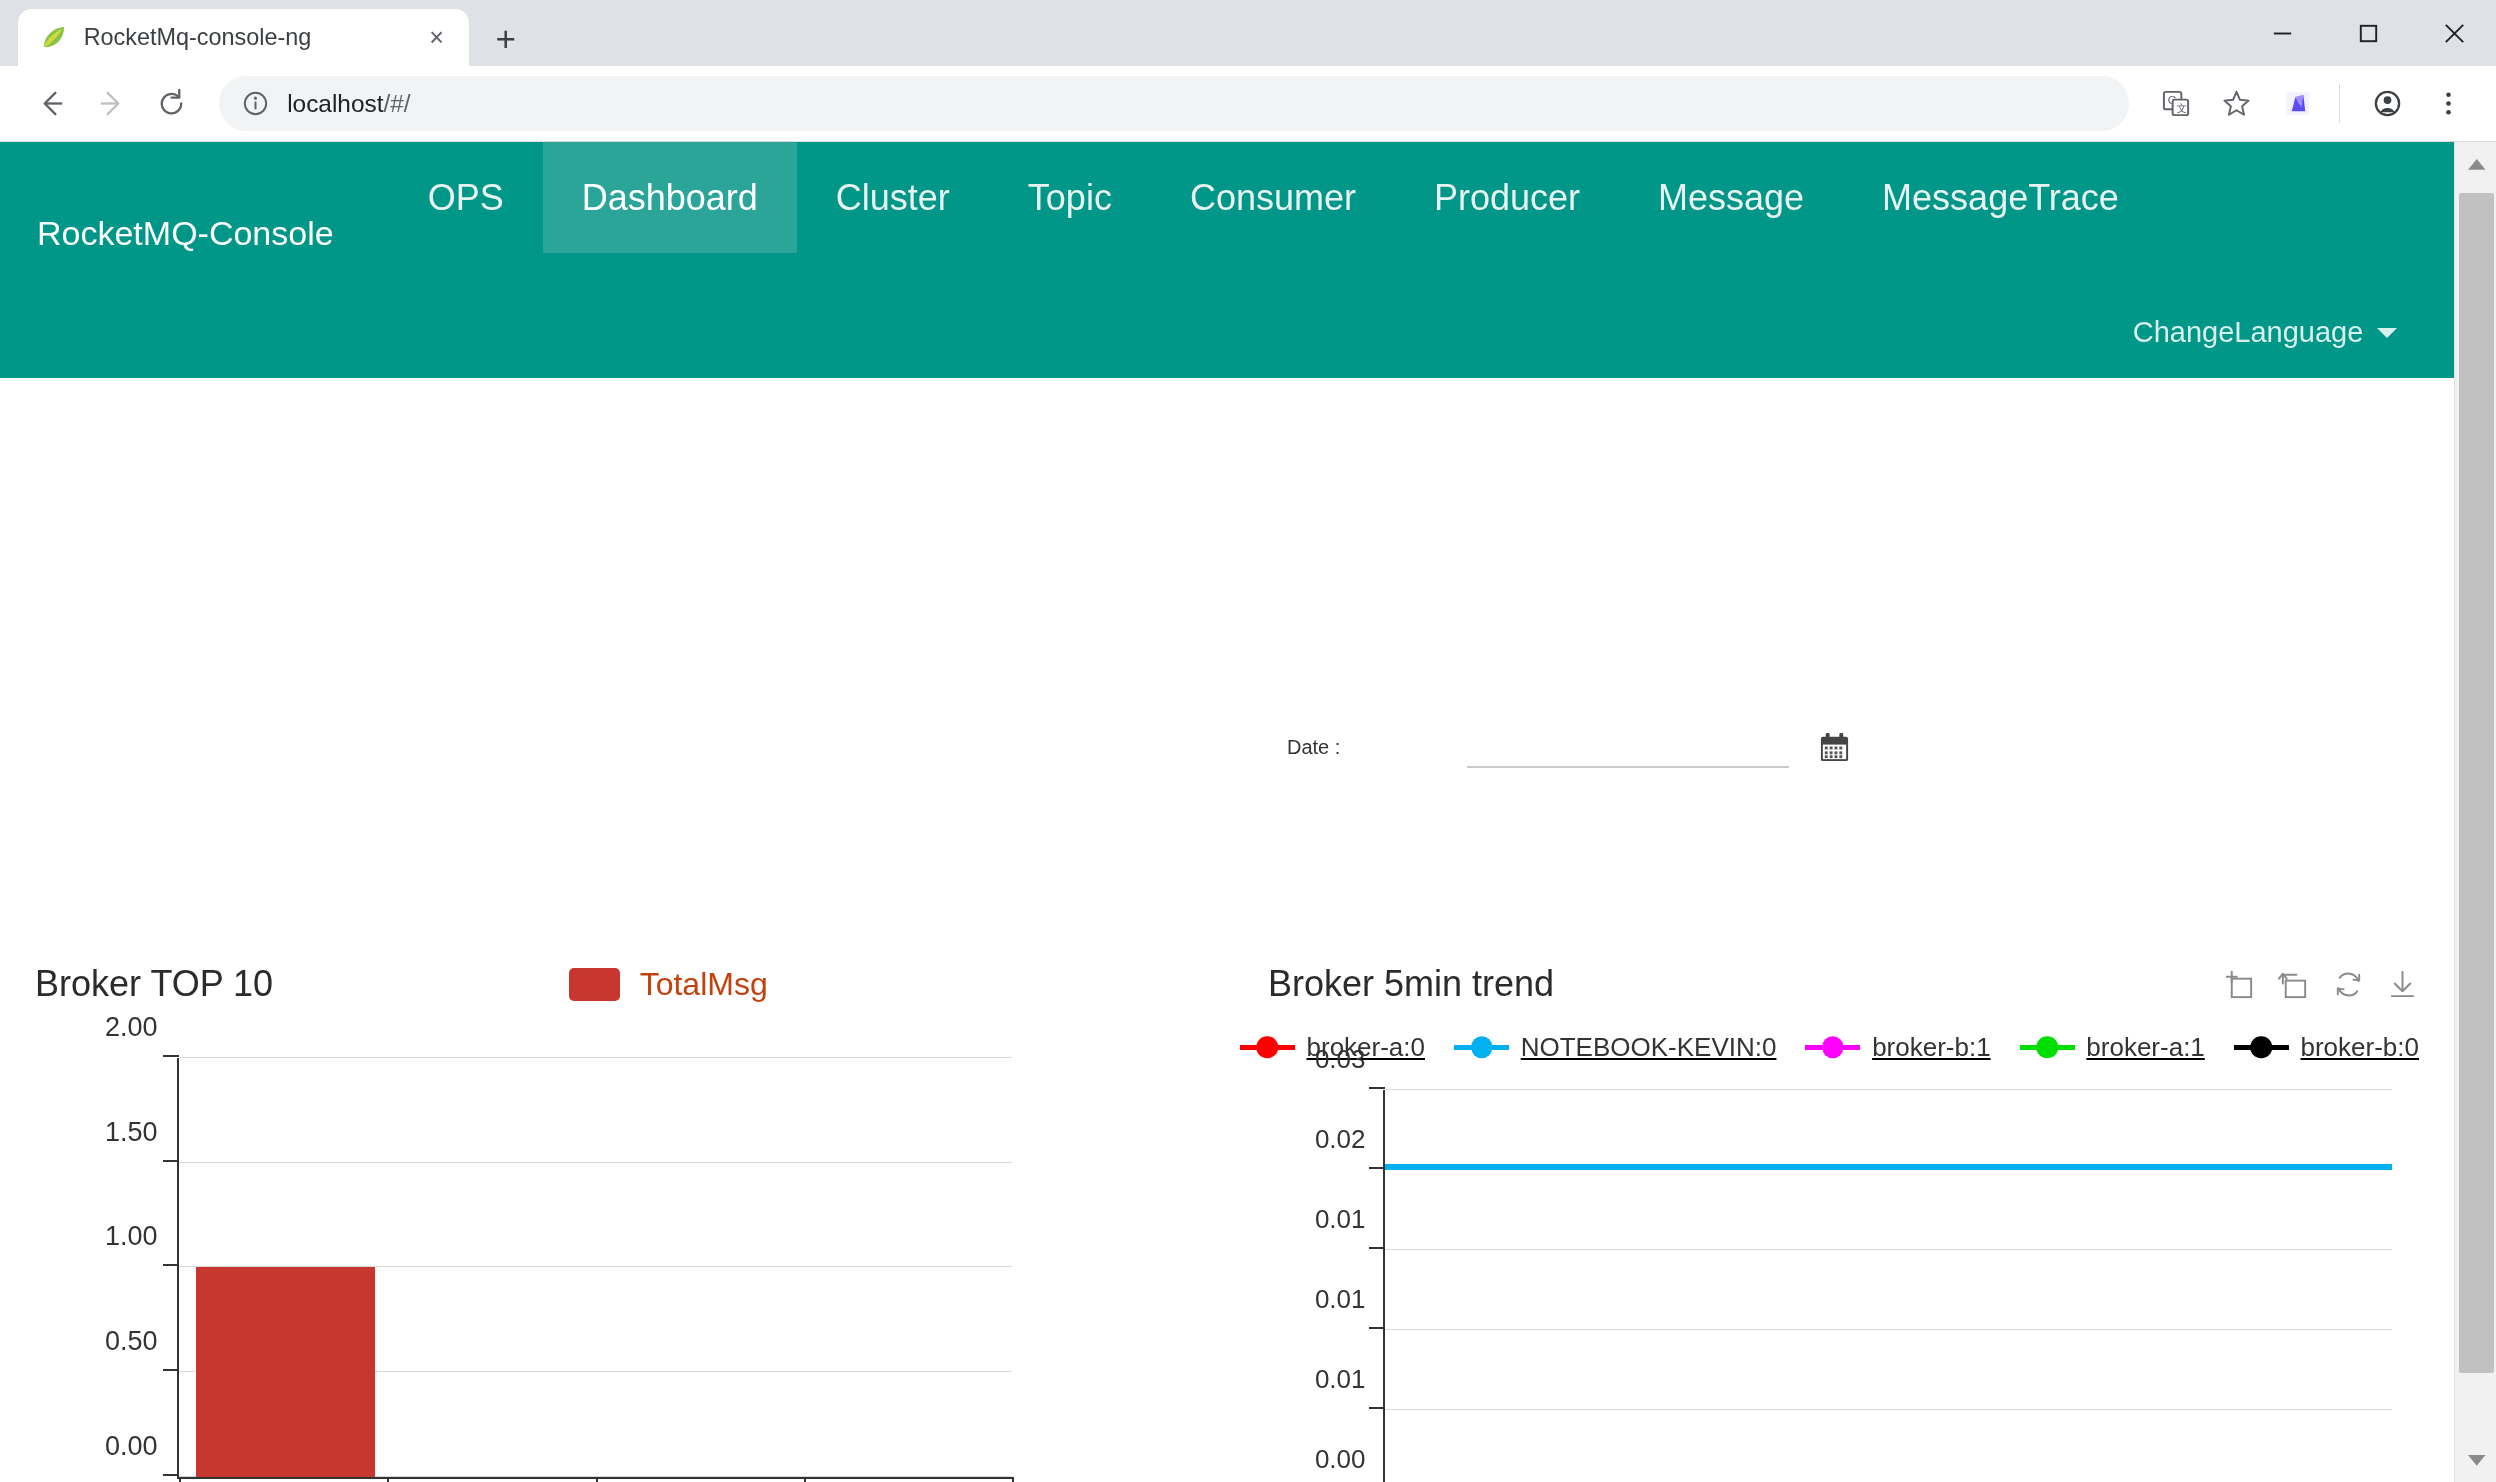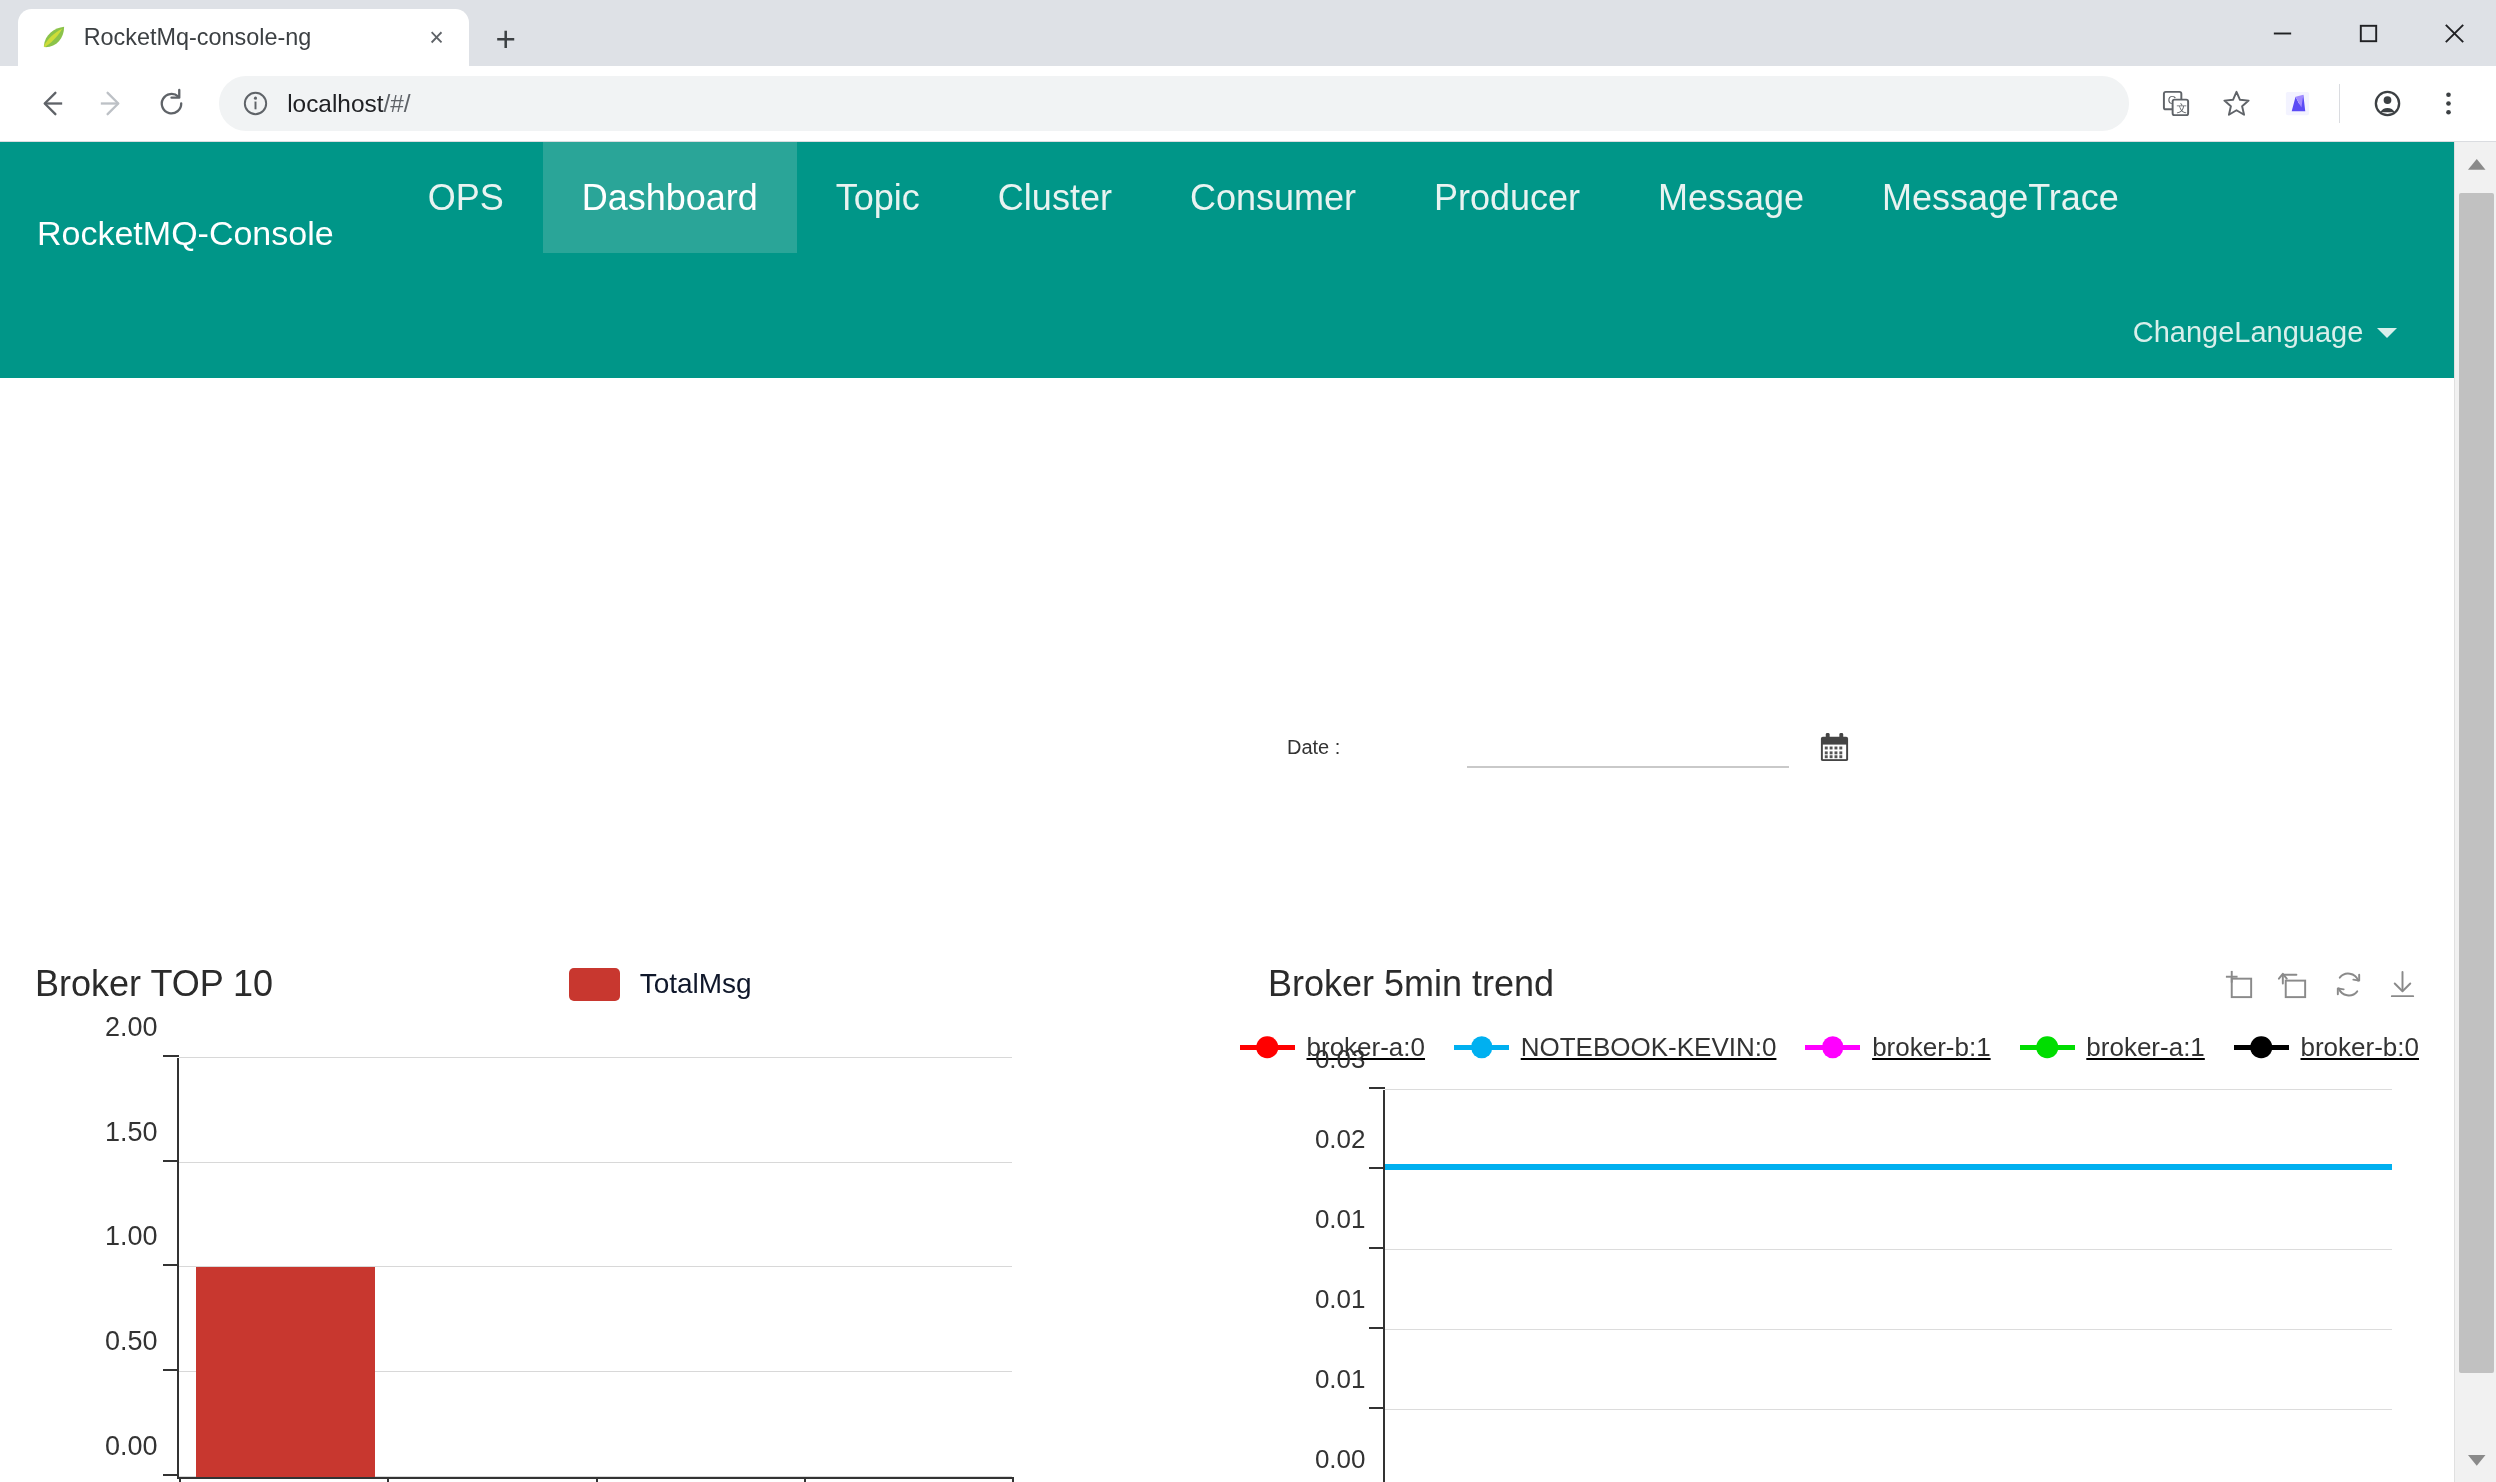--- a/index.html
+++ b/index.html
@@ -125,21 +125,21 @@
   .cal-icon { margin-left: 29px; color:#444; display:flex; align-items:center;}
 
   
   .panel-title {
     font-size: 36px; color:#2b2b2b; font-weight: 400; white-space:nowrap;
   }
   .legend-box { display:flex; align-items:center; }
   .legend-swatch {
     width: 51px; height: 33px; background:#c8372f; border-radius:4.9px; margin-right: 19.5px;
   }
-  .legend-text { font-size: 28px; color:#0f172a; }
+  .legend-text { font-size: 32px; color:#c2410c; }
 
   
   .bar-panel { position:absolute; left: 35px; top: 585px; width: 1122px; }
   .bar-head { display:flex; align-items:center; }
   .bar-head .legend-box { margin-left: 296px; }
   .bar-chart { position:relative; margin-top: 43px; width: 1102px; height: 497px;}
   .bc-plot {
     position:absolute; left: 142px; top: 9.8px; right: 125px; bottom: 66px;
     border-left: 2.9px solid #333; border-bottom: 2.9px solid #333;
   }
@@ -303,22 +303,22 @@
 
   <div class="viewport">
     <div class="page">
 
       <div class="navbar">
         <div class="nav-inner">
           <div class="brand">RocketMQ-Console</div>
           <div class="nav-links">
             <div class="nav-link">OPS</div>
             <div class="nav-link active">Dashboard</div>
+            <div class="nav-link">Cluster</div>
             <div class="nav-link">Topic</div>
-            <div class="nav-link">Cluster</div>
             <div class="nav-link">Consumer</div>
             <div class="nav-link">Producer</div>
             <div class="nav-link">Message</div>
             <div class="nav-link">MessageTrace</div>
           </div>
         </div>
         <div class="nav-right">
           <span>ChangeLanguage</span>
           <span class="caret"></span>
         </div>

